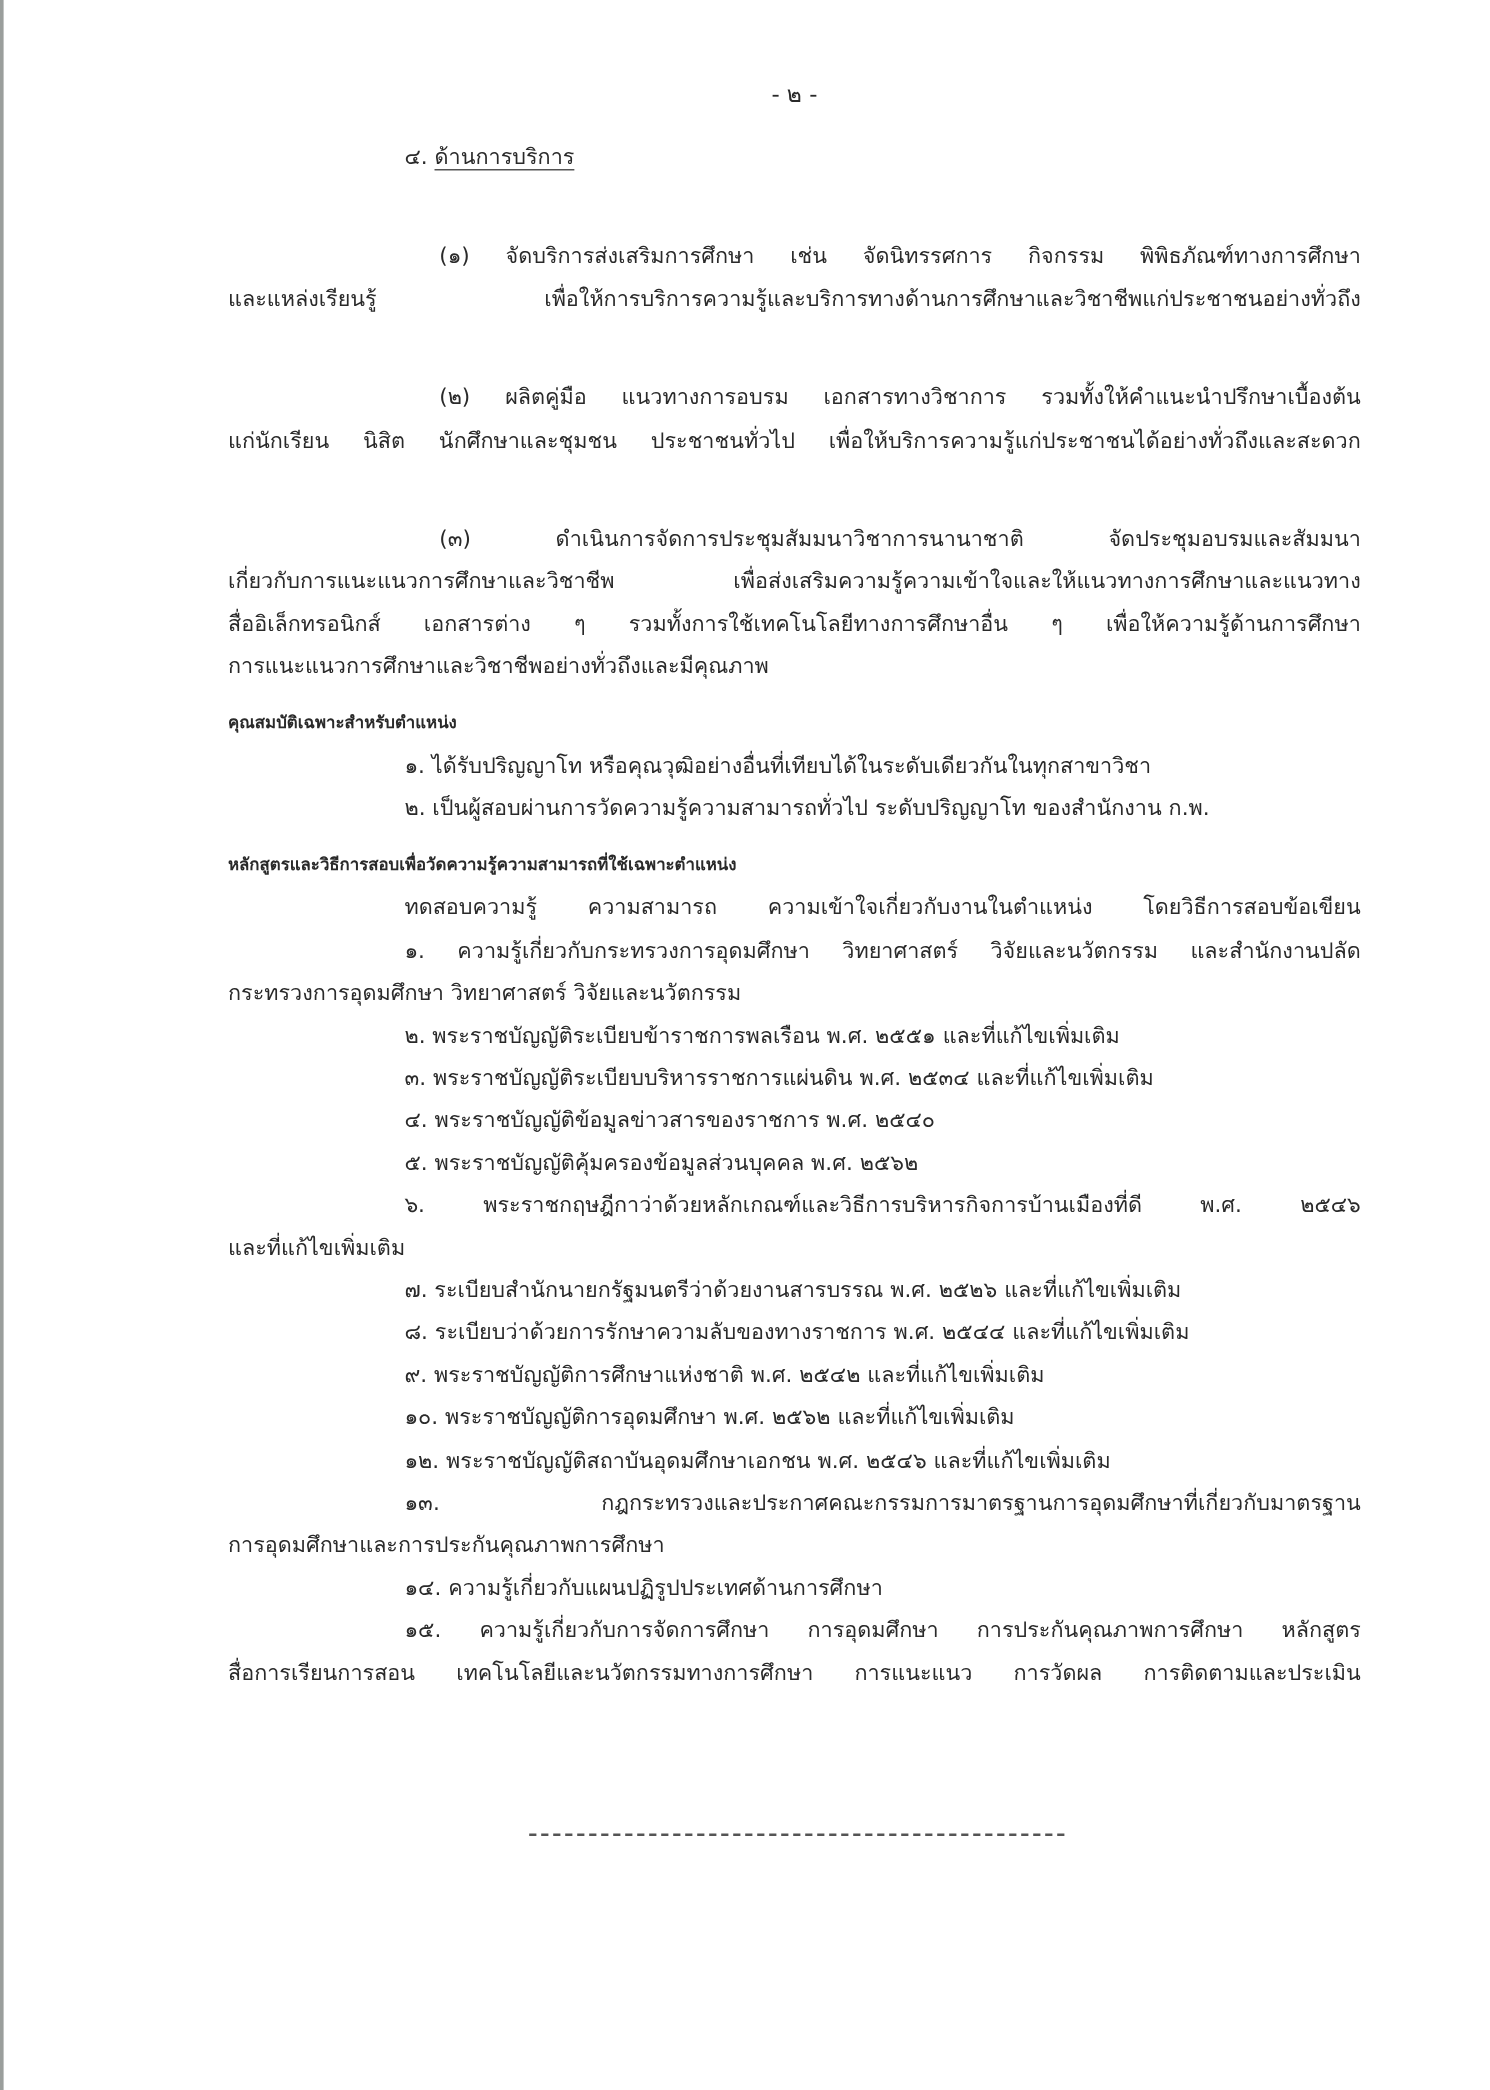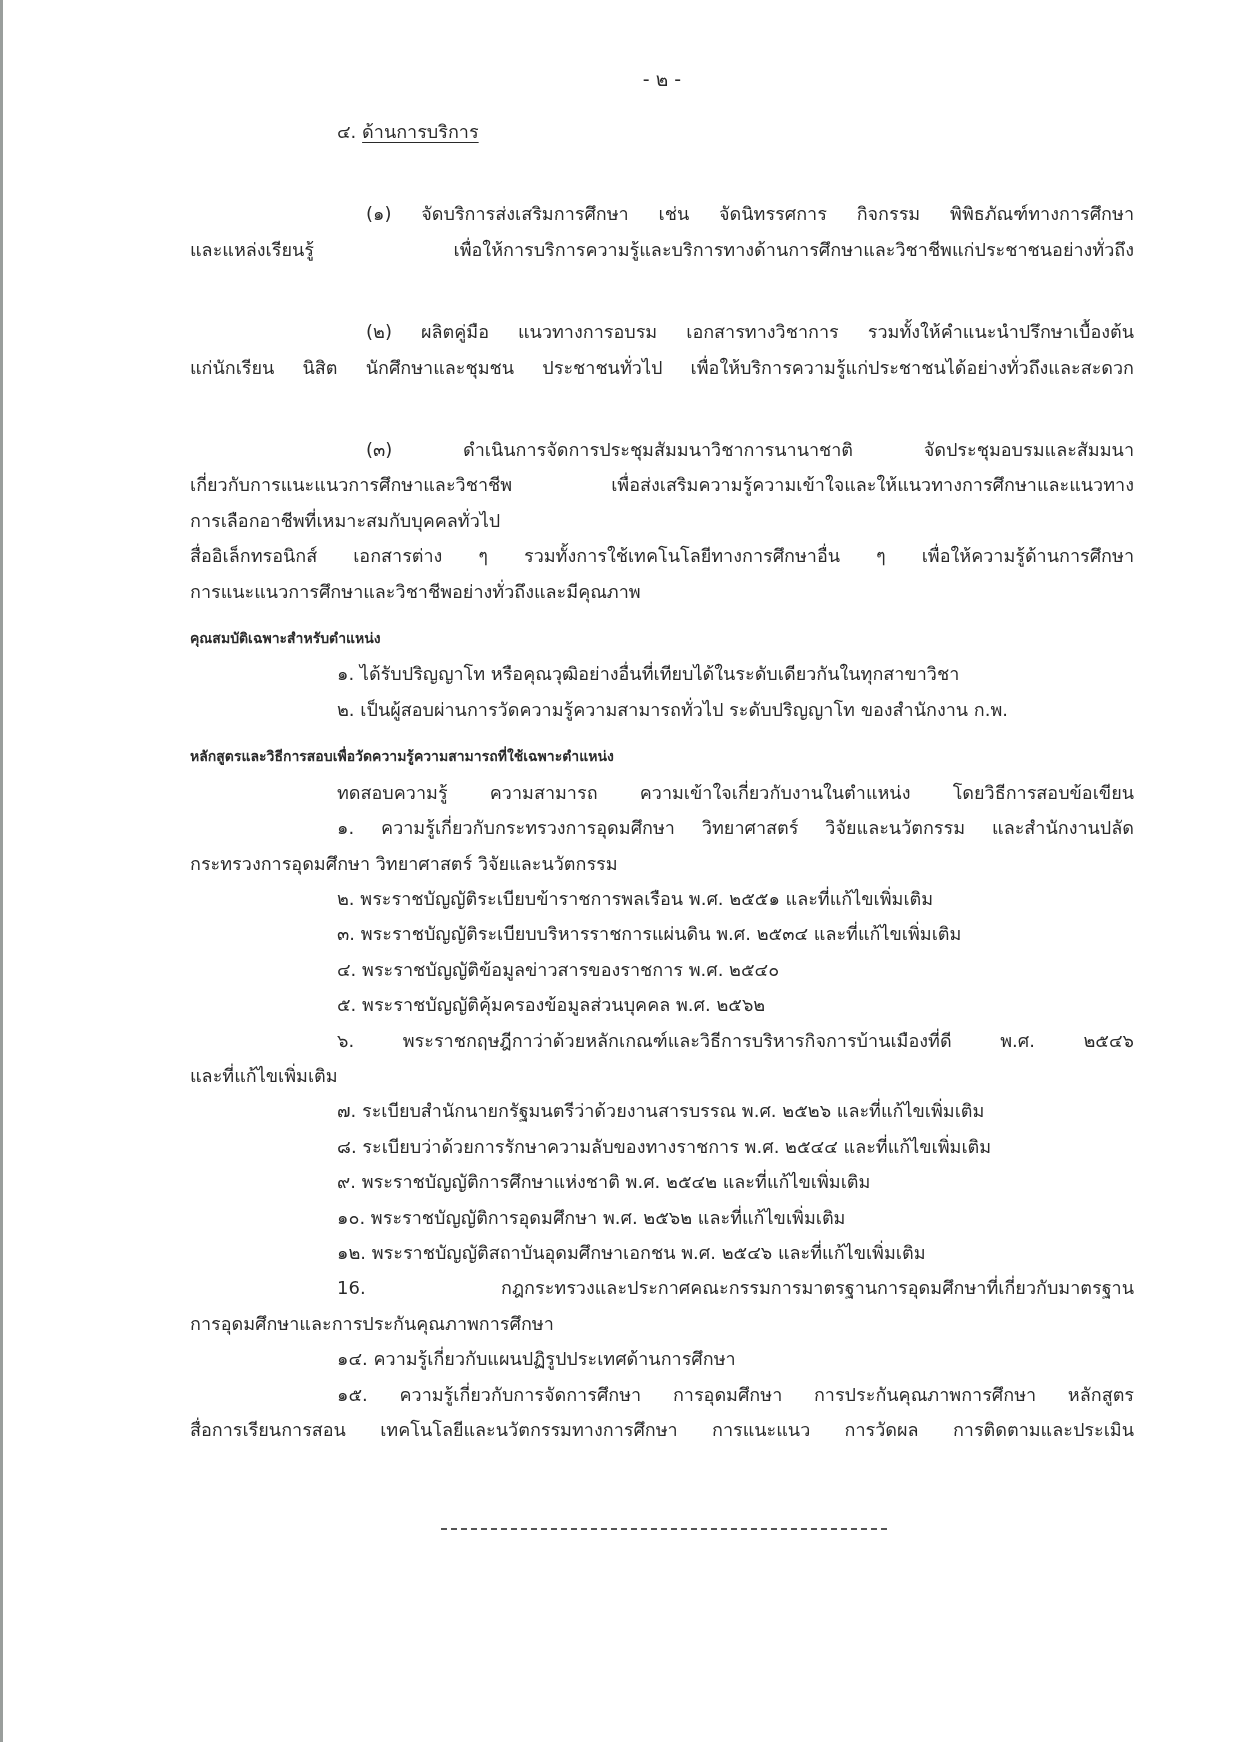--- a/index.html
+++ b/index.html
@@ -36,21 +36,20 @@
     <div class="line ind-p just">(๑) จัดบริการส่งเสริมการศึกษา เช่น จัดนิทรรศการ กิจกรรม พิพิธภัณฑ์ทางการศึกษา</div>
     <div class="line just">และแหล่งเรียนรู้ เพื่อให้การบริการความรู้และบริการทางด้านการศึกษาและวิชาชีพแก่ประชาชนอย่างทั่วถึง</div>
   </div>
   <div>
     <div class="line ind-p just">(๒) ผลิตคู่มือ แนวทางการอบรม เอกสารทางวิชาการ รวมทั้งให้คำแนะนำปรึกษาเบื้องต้น</div>
     <div class="line just">แก่นักเรียน นิสิต นักศึกษาและชุมชน ประชาชนทั่วไป เพื่อให้บริการความรู้แก่ประชาชนได้อย่างทั่วถึงและสะดวก</div>
   </div>
   <div>
     <div class="line ind-p just">(๓) ดำเนินการจัดการประชุมสัมมนาวิชาการนานาชาติ จัดประชุมอบรมและสัมมนา</div>
     <div class="line just">เกี่ยวกับการแนะแนวการศึกษาและวิชาชีพ เพื่อส่งเสริมความรู้ความเข้าใจและให้แนวทางการศึกษาและแนวทาง</div>
-    <div class="line">การเลือกอาชีพที่เหมาะสมกับบุคคลทั่วไป</div>
   </div>
   <div>
     <div class="line just">สื่ออิเล็กทรอนิกส์ เอกสารต่าง ๆ รวมทั้งการใช้เทคโนโลยีทางการศึกษาอื่น ๆ เพื่อให้ความรู้ด้านการศึกษา</div>
     <div class="line">การแนะแนวการศึกษาและวิชาชีพอย่างทั่วถึงและมีคุณภาพ</div>
   </div>
 
   <div class="gap"></div>
 
   <div class="section-title">คุณสมบัติเฉพาะสำหรับตำแหน่ง</div>
   <div class="line ind-l">๑. ได้รับปริญญาโท หรือคุณวุฒิอย่างอื่นที่เทียบได้ในระดับเดียวกันในทุกสาขาวิชา</div>
@@ -75,21 +74,21 @@
     <div>
       <div class="line ind-l just">๖. พระราชกฤษฎีกาว่าด้วยหลักเกณฑ์และวิธีการบริหารกิจการบ้านเมืองที่ดี พ.ศ. ๒๕๔๖</div>
       <div class="line">และที่แก้ไขเพิ่มเติม</div>
     </div>
     <div class="line ind-l">๗. ระเบียบสำนักนายกรัฐมนตรีว่าด้วยงานสารบรรณ พ.ศ. ๒๕๒๖ และที่แก้ไขเพิ่มเติม</div>
     <div class="line ind-l">๘. ระเบียบว่าด้วยการรักษาความลับของทางราชการ พ.ศ. ๒๕๔๔ และที่แก้ไขเพิ่มเติม</div>
     <div class="line ind-l">๙. พระราชบัญญัติการศึกษาแห่งชาติ พ.ศ. ๒๕๔๒ และที่แก้ไขเพิ่มเติม</div>
     <div class="line ind-l">๑๐. พระราชบัญญัติการอุดมศึกษา พ.ศ. ๒๕๖๒ และที่แก้ไขเพิ่มเติม</div>
     <div class="line ind-l">๑๒. พระราชบัญญัติสถาบันอุดมศึกษาเอกชน พ.ศ. ๒๕๔๖ และที่แก้ไขเพิ่มเติม</div>
     <div>
-      <div class="line ind-l just">16. กฎกระทรวงและประกาศคณะกรรมการมาตรฐานการอุดมศึกษาที่เกี่ยวกับมาตรฐาน</div>
+      <div class="line ind-l just">๑๓. กฎกระทรวงและประกาศคณะกรรมการมาตรฐานการอุดมศึกษาที่เกี่ยวกับมาตรฐาน</div>
       <div class="line">การอุดมศึกษาและการประกันคุณภาพการศึกษา</div>
     </div>
     <div class="line ind-l">๑๔. ความรู้เกี่ยวกับแผนปฏิรูปประเทศด้านการศึกษา</div>
     <div>
       <div class="line ind-l just">๑๕. ความรู้เกี่ยวกับการจัดการศึกษา การอุดมศึกษา การประกันคุณภาพการศึกษา หลักสูตร</div>
       <div class="line just">สื่อการเรียนการสอน เทคโนโลยีและนวัตกรรมทางการศึกษา การแนะแนว การวัดผล การติดตามและประเมิน</div>
     </div>
   </div>
 </div>
 

